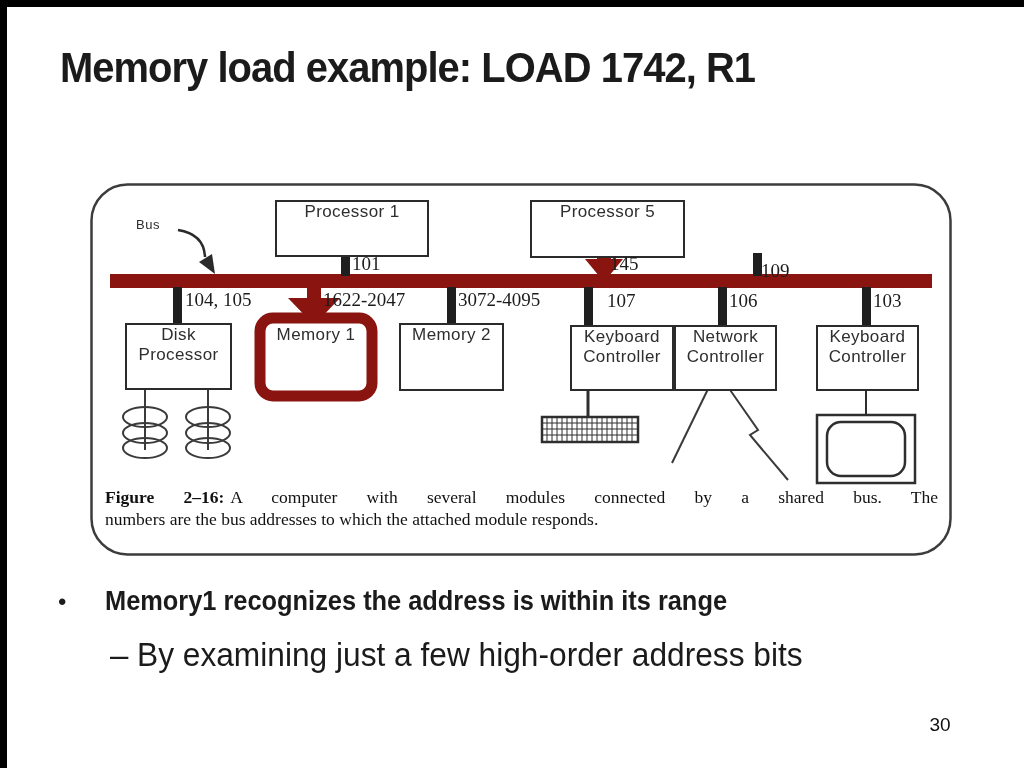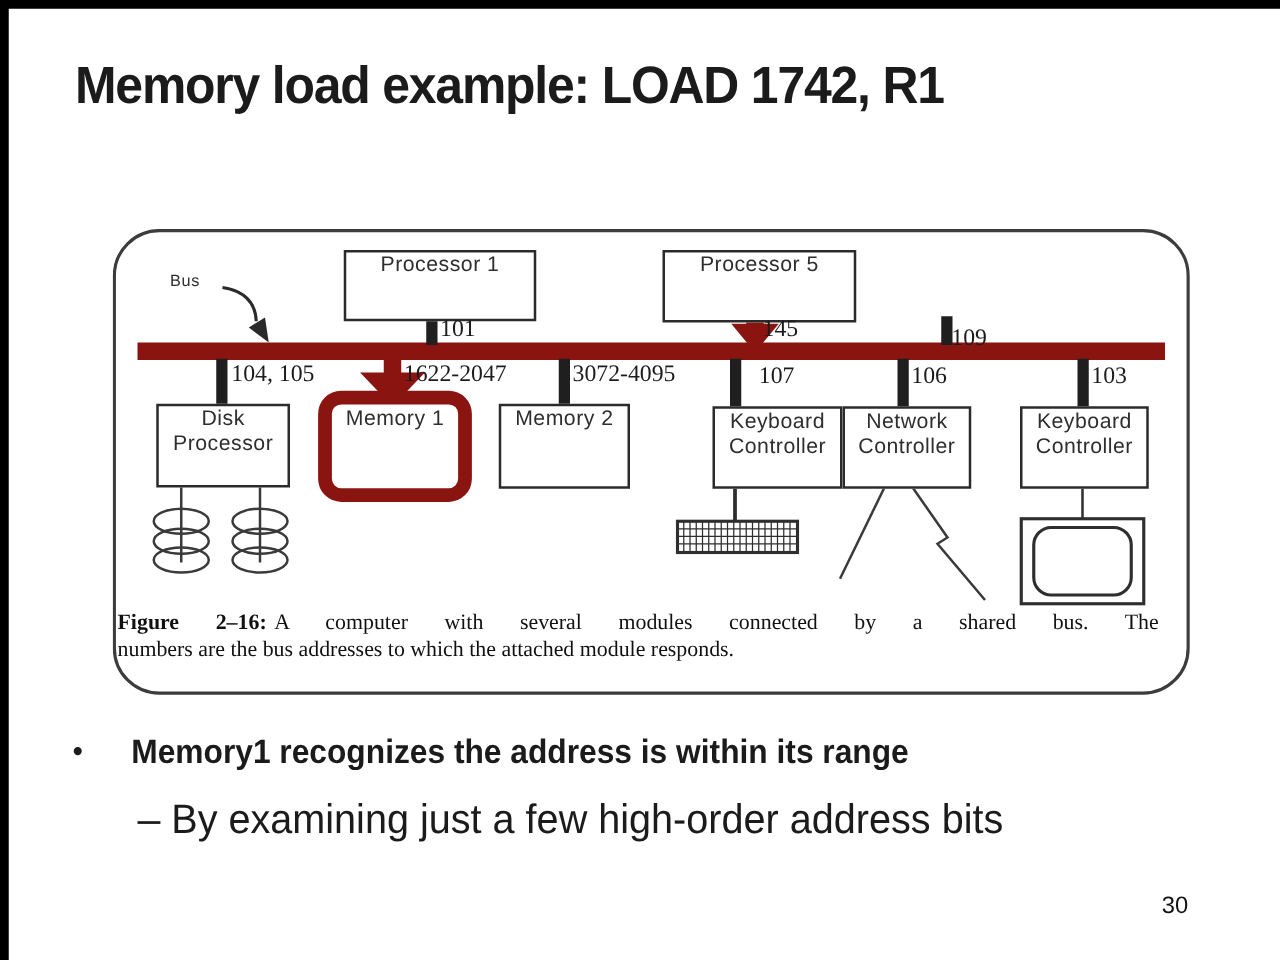--- a/index.html
+++ b/index.html
@@ -15,21 +15,21 @@
   .figure svg{position:absolute;left:0;top:0;}
 
   .node{position:absolute;display:flex;align-items:flex-start;justify-content:center;
         text-align:center;border:2px solid #2b2b2b;background:#fff;
         font-size:17px;line-height:1.18;letter-spacing:.4px;color:#2e2e2e;}
   .node.noborder{border:none;background:transparent;}
 
   .addr{position:absolute;font-family:"Liberation Serif",serif;font-size:19px;color:#1c1c1c;white-space:nowrap;}
   .bus-label{position:absolute;left:46px;top:34px;font-size:13px;color:#2e2e2e;letter-spacing:.5px;}
 
-  .caption{position:absolute;left:4px;top:303px;width:833px;font-family:"Liberation Serif",serif;
+  .caption{position:absolute;left:15px;top:303px;width:833px;font-family:"Liberation Serif",serif;
            font-size:17.5px;line-height:22px;color:#111;}
   .cap-line1{text-align:justify;text-align-last:justify;}
   .cap-label{font-weight:bold;margin-right:6px;}
 
   .bullet1{position:absolute;left:58px;top:586px;display:flex;align-items:flex-start;}
   .bullet1 .marker{width:47px;font-size:24px;line-height:32px;}
   .bullet1 .text{font-size:27px;font-weight:bold;white-space:nowrap;
                  transform:scaleX(.94);transform-origin:left top;}
   .bullet2{position:absolute;left:110px;top:636px;display:flex;align-items:flex-start;}
   .bullet2 .marker{font-size:33px;margin-right:9px;}

